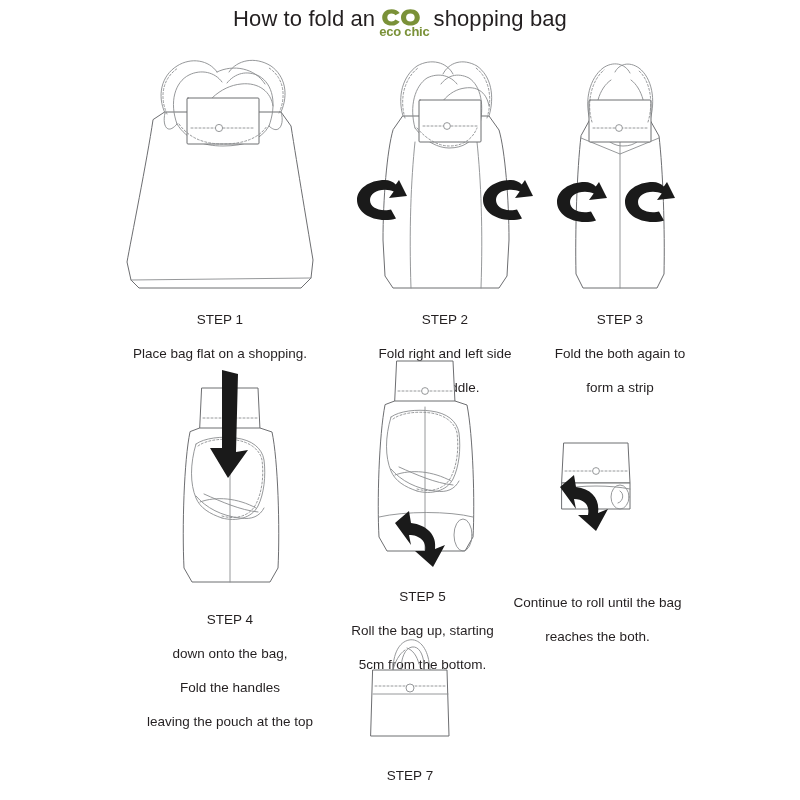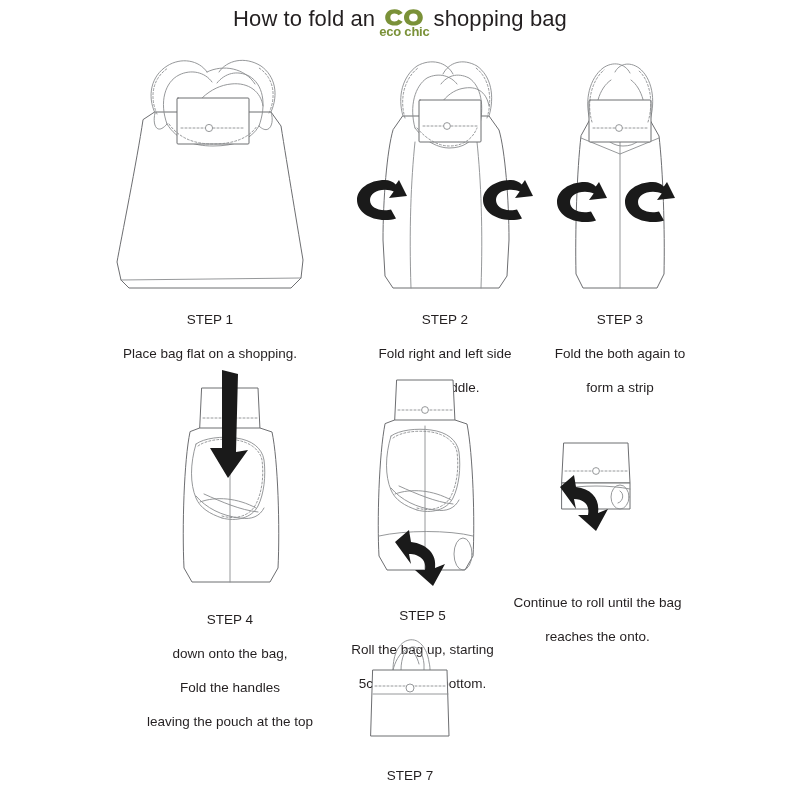--- a/index.html
+++ b/index.html
@@ -31,21 +31,20 @@
     font-size: 22px;
     font-weight: 400;
     letter-spacing: 0.1px;
     color: #231f20;
     white-space: nowrap;
     line-height: 26px;
   }
   .logo-wrap {
     display: inline-flex;
     flex-direction: column;
-    align-items: center;
     justify-content: flex-start;
     margin: 0 4px;
     position: relative;
     top: 1px;
   }
   .logo-mark { display: block; }
   .logo-word {
     font-size: 13px;
     font-weight: bold;
     color: #7a9138;
@@ -76,25 +75,25 @@
     font-size: 13.5px;
     line-height: 17px;
     color: #231f20;
     margin-top: 4px;
     white-space: pre-line;
   }
   .caption .step-label { display: block; }
   .caption b { font-weight: normal; }
 
   
-  #step-1 { left: 60px;  top: 4px;  width: 300px; }
+  #step-1 { left: 70px;  top: 4px;  width: 300px; }
   #step-2 { left: 330px; top: 4px;  width: 230px; }
   #step-3 { left: 515px; top: 4px;  width: 210px; }
   #step-4 { left: 120px; top: 322px; width: 220px; }
-  #step-5 { left: 320px; top: 318px; width: 205px; }
+  #step-5 { left: 320px; top: 299px; width: 205px; }
   #step-6 { left: 490px; top: 305px; width: 215px; }
   #step-7 { left: 300px; top: 590px; width: 220px; }
 
   #step-1 .art { height: 240px; }
   #step-2 .art { height: 240px; }
   #step-3 .art { height: 240px; }
   #step-4 .art { height: 222px; }
   #step-5 .art { height: 222px; }
   #step-6 .art { height: 222px; }
   #step-7 .art { height: 110px; }
@@ -318,21 +317,21 @@
           <path class="bag-line-thin" d="M82 48 C86 50 86 58 80 60"></path>
 
           <g class="arrow-solid">
             <path d="M22 44 L36 32 L38 44 C54 46 62 56 60 70 L70 66 L58 88 L40 72 L50 72 C52 62 46 56 36 56 L38 66 Z"></path>
           </g>
         </g>
       </svg>
     </div>
     <div class="caption">
       <span class="step-label">Continue to roll until the bag</span>
-      <span class="step-label">reaches the onto.</span>
+      <span class="step-label">reaches the both.</span>
     </div>
   </div>
 
   <div class="step" id="step-7">
     <div class="art">
       <svg width="110" height="110" viewBox="0 0 110 110" aria-hidden="true">
 
         <path class="bag-line-thin" d="M38 34 C38 18 44 6 54 4 C64 2 72 12 74 26 C75 30 75 33 75 34"></path>
         <path class="bag-line-thin" d="M46 34 C46 22 50 12 57 11 C64 10 68 18 69 28 C69 31 69 33 69 34"></path>
         <path class="bag-line-thin" d="M38 34 C40 26 44 18 50 14"></path>

